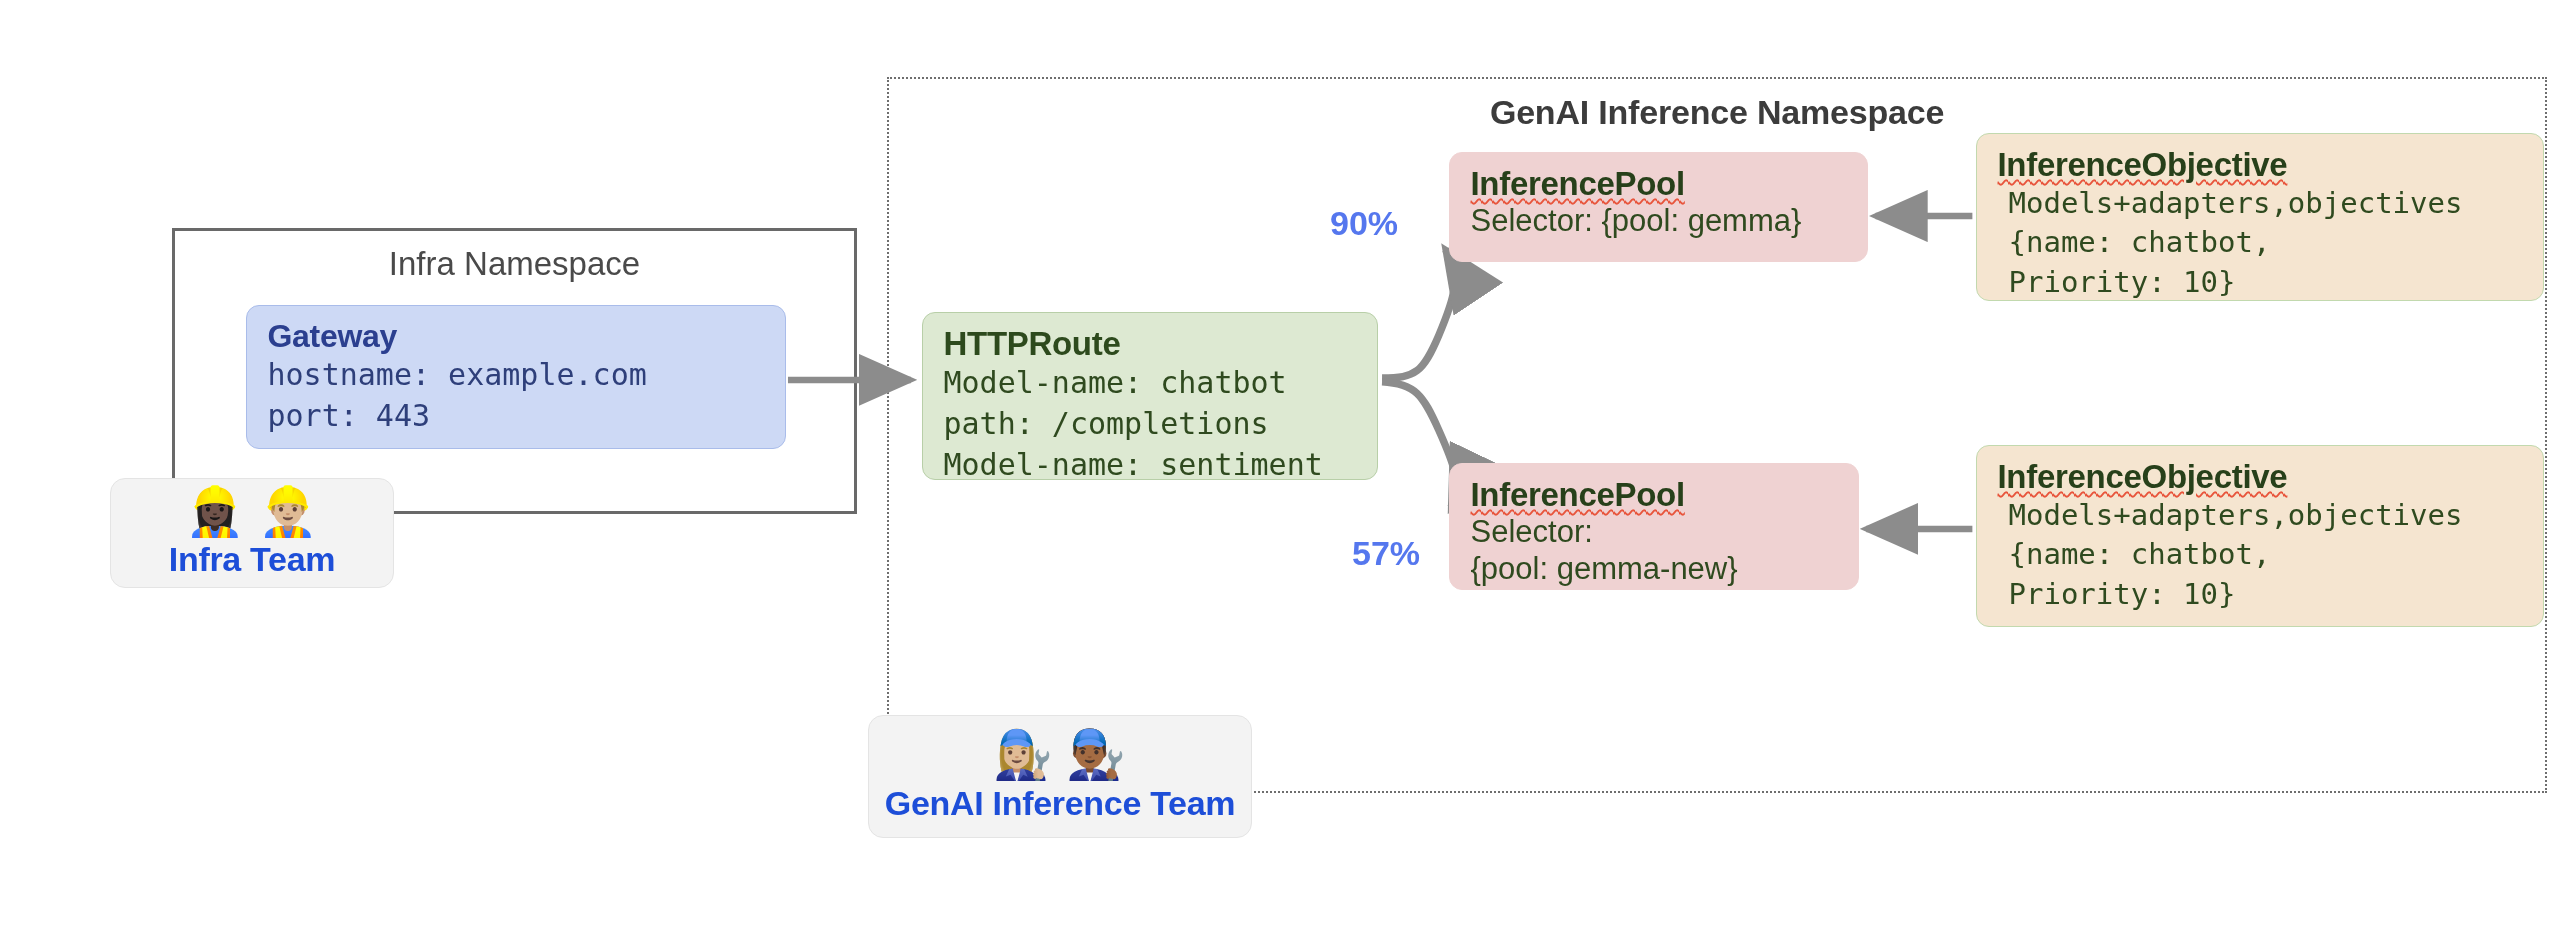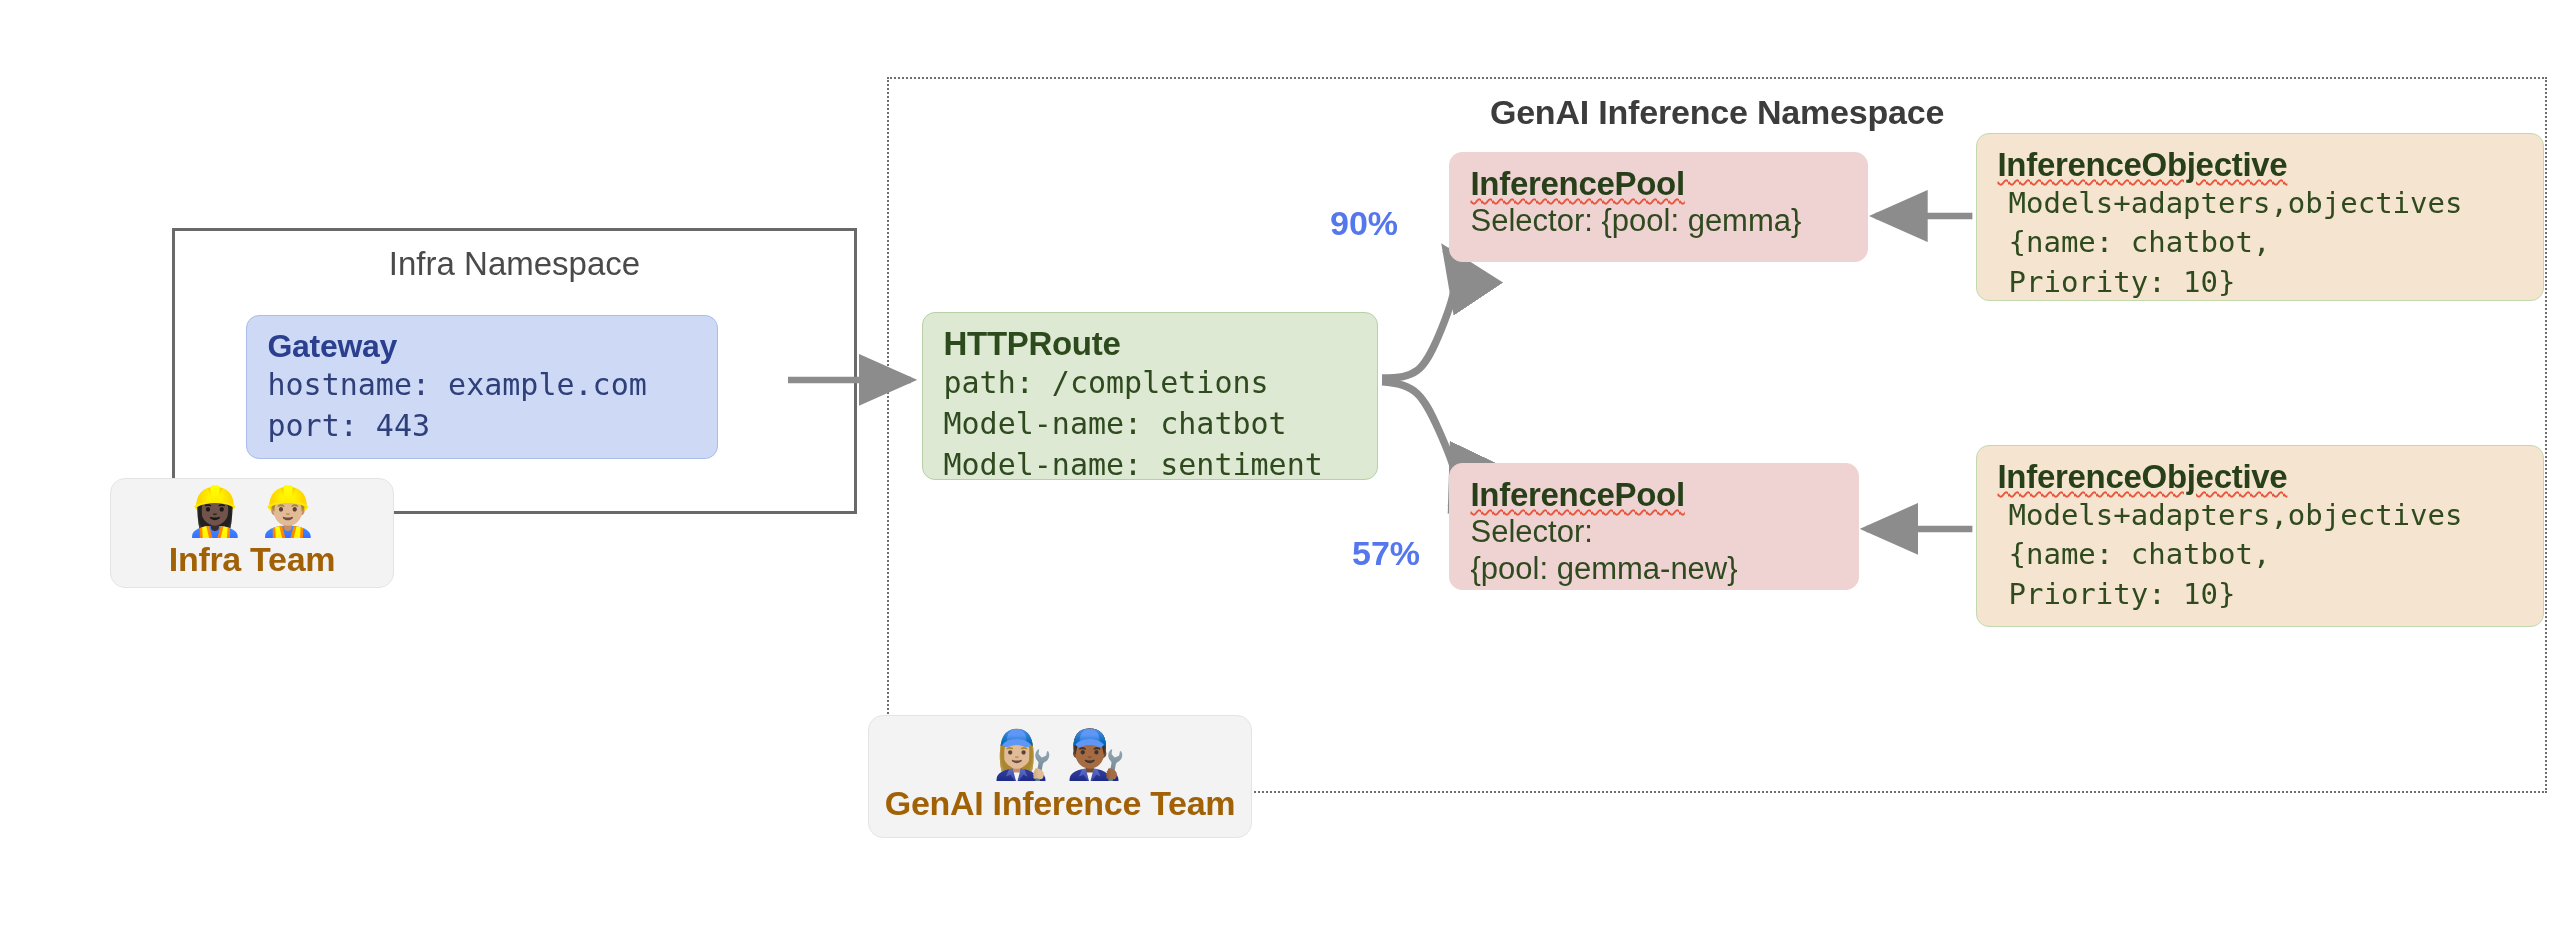--- a/index.html
+++ b/index.html
@@ -41,22 +41,22 @@
 
   .squiggle{
     text-decoration:underline;
     text-decoration-style:wavy;
     text-decoration-color:#e8553c;
     text-decoration-thickness:1.9px;
     text-underline-offset:2.8px;
   }
 
   
-  #gateway{left:246px;top:305px;width:472px;height:144px;
-           background:#CDD9F5;border:1.9px solid #A9BCEA;margin-top:10px;}
+  #gateway{left:246px;top:305px;width:540px;height:144px;
+           background:#CDD9F5;border:1.9px solid #A9BCEA;}
   #gateway .title{color:#2b3f8f;font-size:32px;}
   #gateway .line{color:#2e3f7a;}
 
   
   #httproute{left:922px;top:279px;width:456px;height:168px;
              background:#DDE9D2;border:1.9px solid #B8CFA8;margin-top:33px;}
   #httproute .title{color:#2d4a1d;}
   #httproute .line{color:#2f4a1f;}
 
   
@@ -74,21 +74,21 @@
   .obj .title{color:#27401a;}
   .obj .line{color:#2f4a1f;font-size:29px;padding-left:11px;}
 
   
   .team{position:absolute;background:#F3F3F3;border:1.9px solid #E4E4E4;
         border-radius:15px;display:flex;flex-direction:column;
         align-items:center;justify-content:center;box-sizing:border-box;}
   .team .faces{font-size:48px;line-height:1;letter-spacing:13px;
                font-family:"DejaVu Sans",sans-serif;
                margin-bottom:5.6px;padding-left:13px;}
-  .team .tname{font-size:34px;font-weight:700;color:#a16207;
+  .team .tname{font-size:34px;font-weight:700;color:#1d4ed8;
                letter-spacing:-0.3px;}
   #team-infra{left:110px;top:478px;width:284px;height:110px;}
   #team-genai{left:868px;top:715px;width:384px;height:123px;}
 
   
   .weight{position:absolute;font-size:34px;font-weight:700;color:#5577ee;
           font-family:"Liberation Sans",sans-serif;}
   #w90{left:1330px;top:204px;}
   #w10{left:1352px;top:534px;}
 </style>
@@ -122,22 +122,22 @@
   </svg>
 
   <div class="box" id="gateway">
     <div class="title">Gateway</div>
     <div class="line">hostname: example.com</div>
     <div class="line">port: 443</div>
   </div>
 
   <div class="box" id="httproute">
     <div class="title">HTTPRoute</div>
+    <div class="line">Model-name: chatbot</div>
     <div class="line">path: /completions</div>
-    <div class="line">Model-name: chatbot</div>
     <div class="line">Model-name: sentiment</div>
   </div>
 
   <div class="box pool" id="pool-gemma">
     <div class="title squiggle">InferencePool</div>
     <div class="sel">Selector: {pool: gemma}</div>
   </div>
 
   <div class="box pool" id="pool-gemma-new">
     <div class="title squiggle">InferencePool</div>

